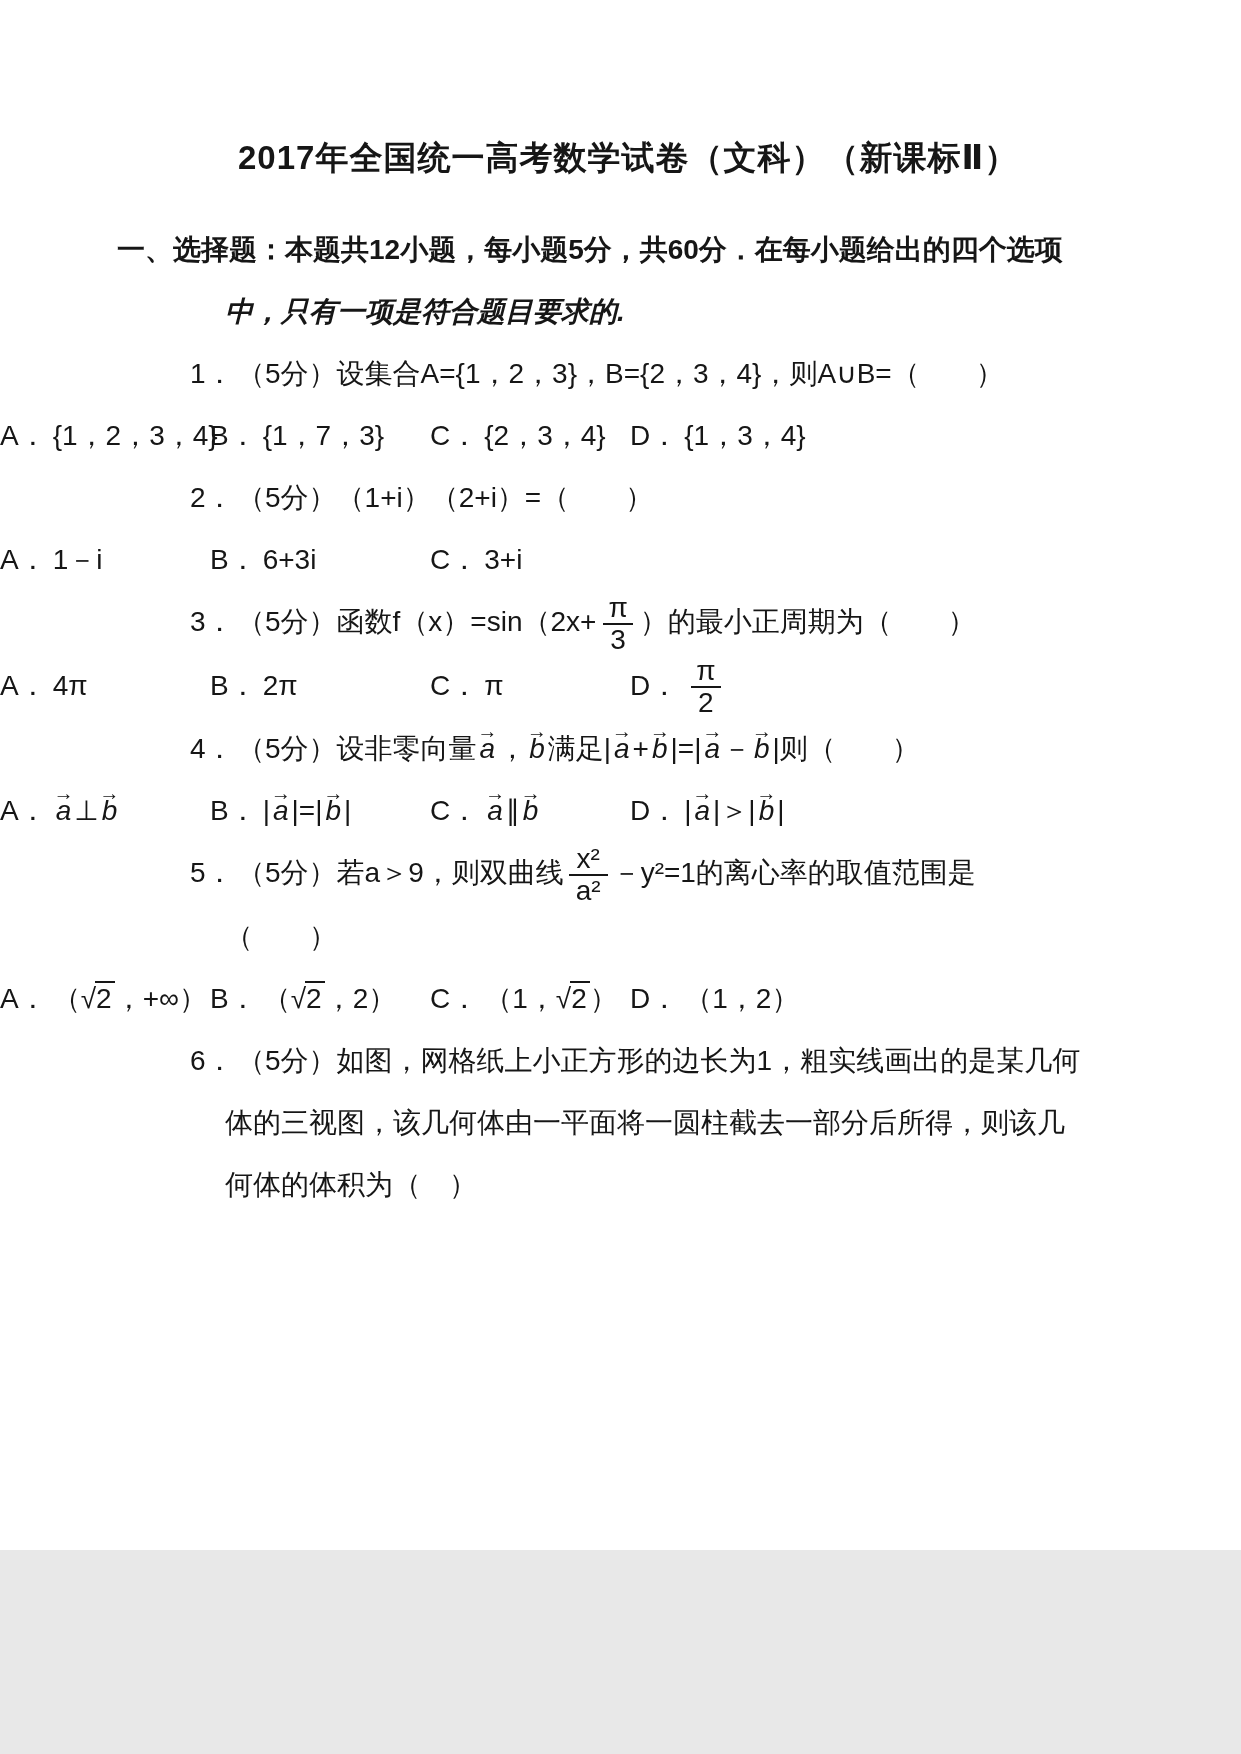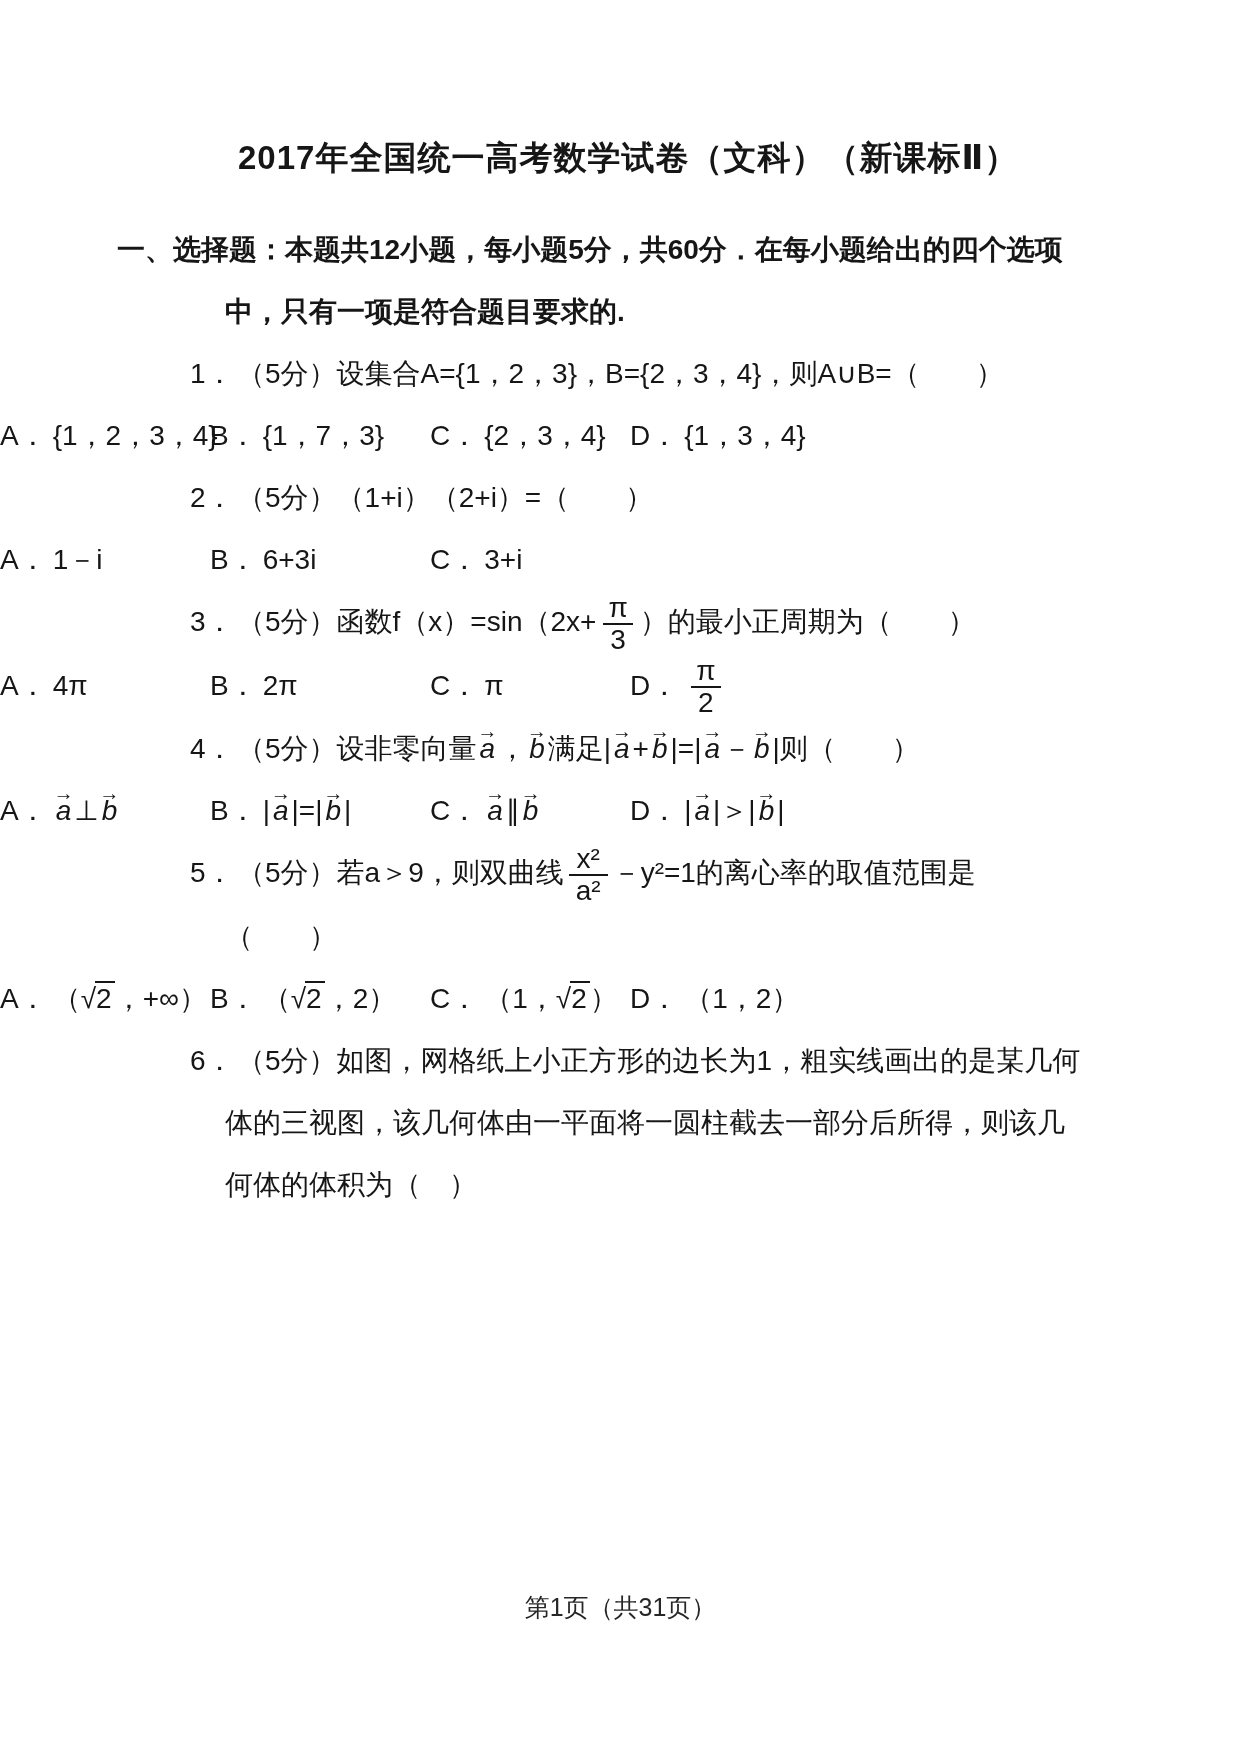--- a/index.html
+++ b/index.html
@@ -1,38 +1,38 @@
 <!DOCTYPE html>
 <html><head>
 <meta charset="utf-8">
 <style>
   html,body{margin:0;padding:0;background:#e8e8e8;}
   .page{
     position:relative;
-    width:1241px;height:1754px;
+    width:1241px;height:1550px;
     margin:0 auto;
     background:#ffffff;
     color:#161616;
     font-family:"Liberation Sans","DejaVu Sans",sans-serif;
     font-size:28px;
     overflow:hidden;
   }
   .title{
     padding-top:138px;
     margin-left:238px;
     font-size:33px;
     font-weight:700;
     line-height:40px;
     letter-spacing:1px;
     white-space:nowrap;
   }
   .section{margin-top:41px;font-weight:700;}
   .row{line-height:62px;}
   .s1{padding-left:117px;white-space:nowrap;}
-  .s2{padding-left:225px;white-space:nowrap;}
+  .s2{padding-left:225px;white-space:nowrap;font-style:italic;}
   .q{position:relative;}
   .q-num{
     position:absolute;left:190px;top:0;
     line-height:62px;white-space:nowrap;
   }
   .q-stem{
     padding-left:225px;
     text-indent:12px;
     max-width:860px;
   }

